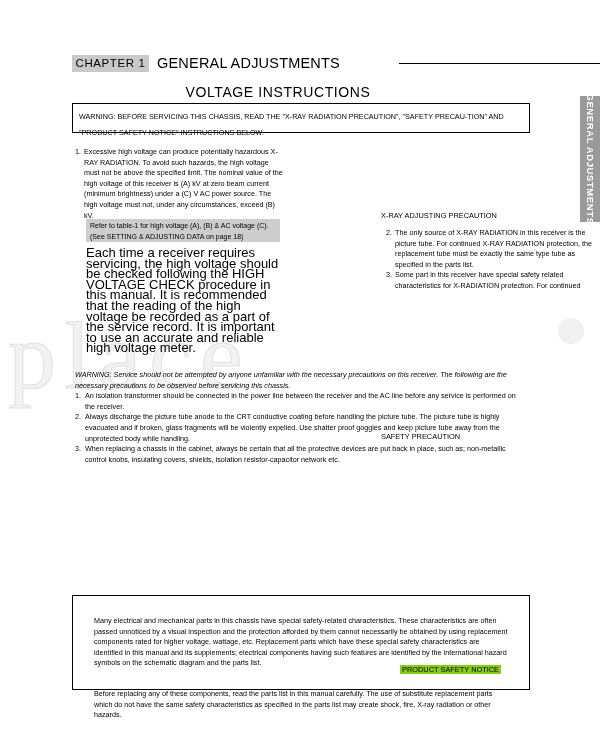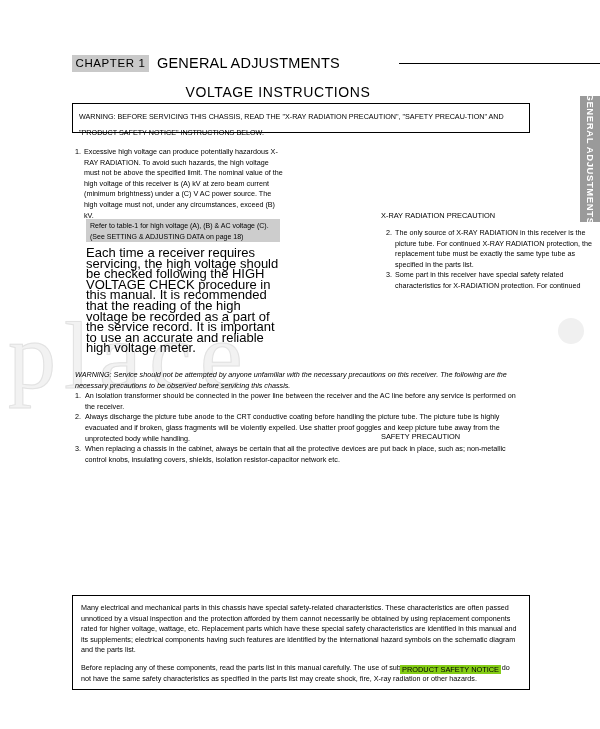--- a/index.html
+++ b/index.html
@@ -237,21 +237,21 @@
     position: absolute;
     left: 72px;
     top: 595px;
     width: 458px;
     height: 95px;
     border: 1px solid #000;
     box-sizing: border-box;
     z-index: 2;
   }
   .bottom-box p {
-    margin: 0;
+    margin: 13px;
     padding: 7px 8px 0 8px;
     font-size: 7.2px;
     line-height: 10.6px;
   }
   .psn-label {
     position: absolute;
     left: 400px;
     top: 665px;
     font-size: 7.4px;
     background: #84cc16;
@@ -290,21 +290,21 @@
     </div>
   </div>
 
   <div class="refer-box">
     <div>Refer to table-1 for high voltage (A), (B) &amp; AC voltage (C).</div>
     <div>(See SETTING &amp; ADJUSTING DATA on page 18)</div>
   </div>
 
   <div class="para-2">Each time a receiver requires servicing, the high voltage should be checked following the HIGH VOLTAGE CHECK procedure in this manual. It is recommended that the reading of the high voltage be recorded as a part of the service record. It is important to use an accurate and reliable high voltage meter.</div>
 
-  <div class="xray-label">X-RAY RADIATION PRECAUTION</div>
+  <div class="xray-label">X-RAY ADJUSTING PRECAUTION</div>
   <div class="xray-list">
     <div class="li">
       <span class="num">2.</span>
       <span>The only source of X-RAY RADIATION in this receiver is the picture tube. For continued X-RAY RADIATION protection, the replacement tube must be exactly the same type tube as specified in the parts list.</span>
     </div>
     <div class="li">
       <span class="num">3.</span>
       <span>Some part in this receiver have special safety related characteristics for X-RADIATION protection. For continued safety, parts replacement should be undertaken only after referring to the PRODUCT SAFETY NOTICE below.</span>
     </div>
   </div>

